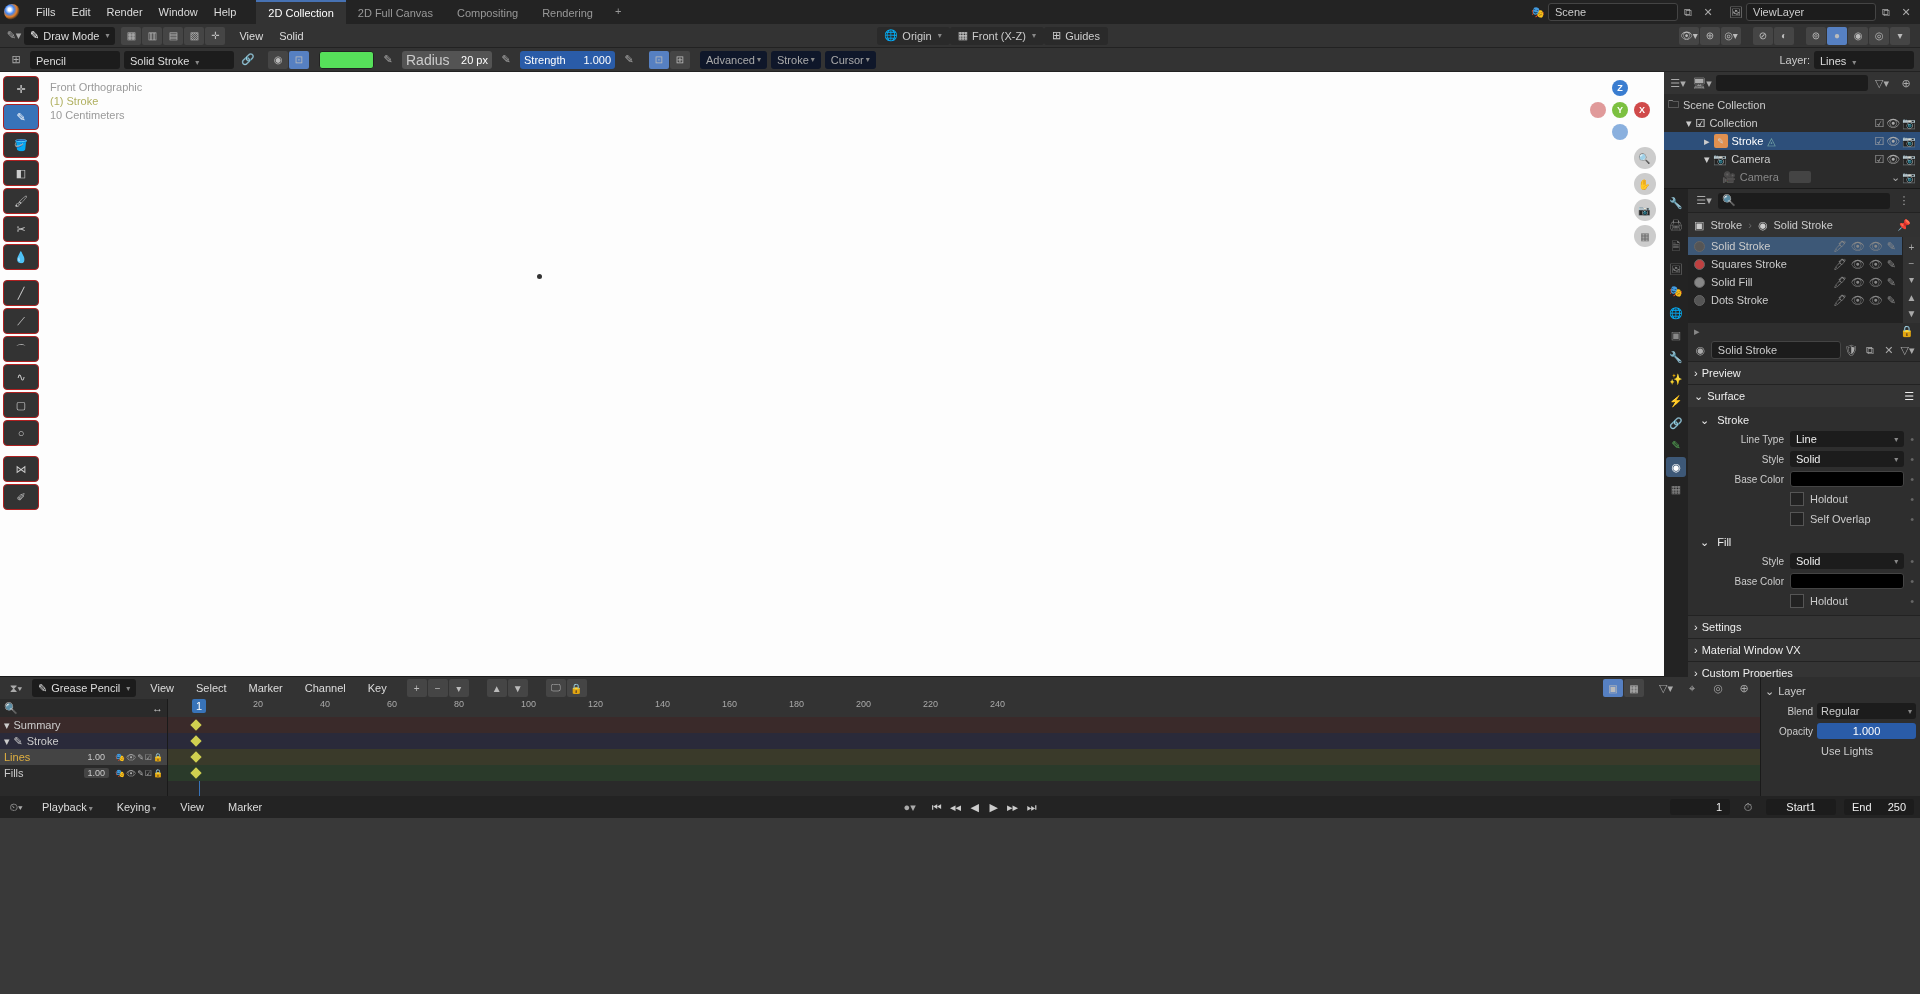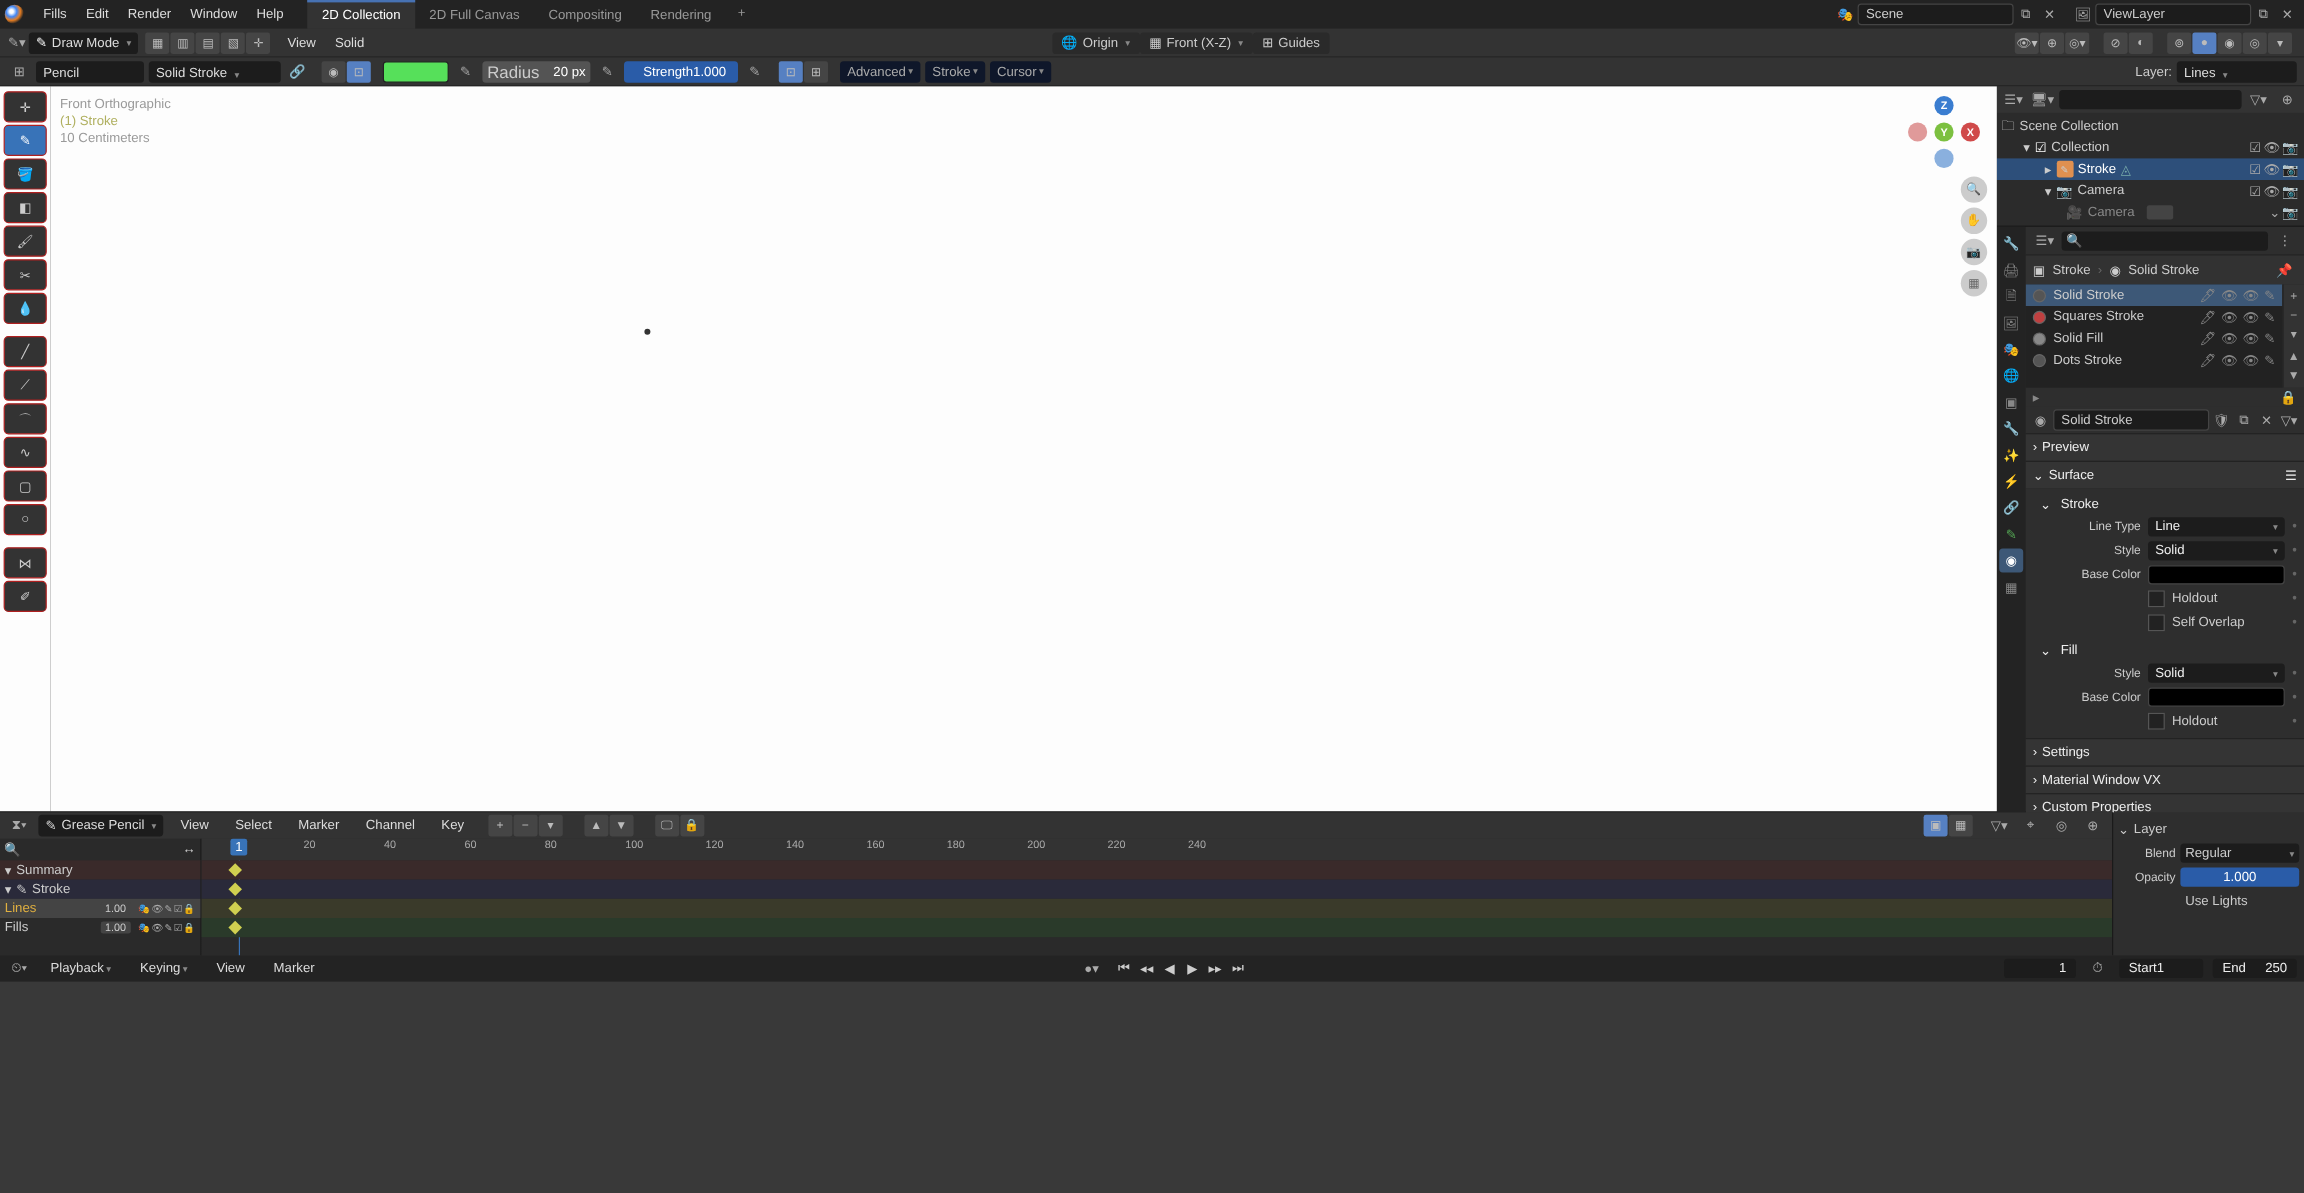--- a/index.html
+++ b/index.html
@@ -21,21 +21,21 @@
 .small-group { display: flex; gap: 1px; margin: 0 6px; }
 .small-group .btn { width: 20px; height: 18px; background: #454545; border-radius: 2px; display: flex; align-items: center; justify-content: center; cursor: pointer; color: #bbb; font-size: 10px; }
 .dropdown { background: #2a2a2a; padding: 2px 8px; border-radius: 3px; display: flex; align-items: center; gap: 4px; height: 18px; cursor: pointer; }
 .caret { font-size: 8px; color: #888; margin-left: 2px; }
 
 .toolsettings { height: 24px; background: #333333; display: flex; align-items: center; padding: 0 6px; border-bottom: 1px solid #222; gap: 4px; }
 .select-box { background: #1c1c1c; color: #ddd; padding: 2px 6px; border-radius: 3px; height: 18px; display: flex; align-items: flex-end; gap: 4px; min-width: 80px; }
 .num-field { background: #545454; color: #eee; padding: 2px 4px; border-radius: 3px; height: 18px; display: flex; align-items: center; justify-content: space-between; width: 90px; }
 .num-field .label { color: #ccc; font-size: 14px; }
 .num-field .val { color: #fff; }
-.strength-field { background: #2a5ca8; color: #fff; padding: 2px 16px; border-radius: 3px; height: 18px; display: flex; align-items: center; justify-content: space-between; width: 95px; }
+.strength-field { background: #2a5ca8; color: #fff; padding: 2px 4px; border-radius: 3px; height: 18px; display: flex; align-items: center; justify-content: space-between; width: 95px; }
 .color-swatch { width: 55px; height: 18px; background: #56e05a; border-radius: 3px; border: 1px solid #222; flex-shrink: 0; }
 .toggle-off { background: #0f172a; color: #aaa; padding: 2px 6px; border-radius: 3px; height: 18px; display: flex; align-items: center; font-size: 10px; }
 
 .main-area { display: flex; height: 604px; }
 .toolbar-left { width: 42px; background: #fdfdfd; display: flex; flex-direction: column; padding: 4px 2px; gap: 2px; }
 .tool { width: 36px; height: 26px; display: flex; align-items: center; justify-content: center; background: #333; border: 1px solid #af2020; border-radius: 4px; cursor: pointer; color: #ccc; margin: 0 auto; }
 .tool.active { background: #3873b8; color: #fff; }
 .viewport { flex: 1; background: #fdfdfd; position: relative; }
 .viewport .info { position: absolute; top: 8px; left: 8px; font-size: 10px; line-height: 14px; }
 .viewport .info .l1 { color: #9a9a9a; }
@@ -710,21 +710,21 @@
     <div class="pb">◀</div>
     <div class="pb">▶</div>
     <div class="pb">▸▸</div>
     <div class="pb">⏭</div>
   </div>
   <div class="spacer"></div>
   <div class="frame-box">
       <span>1</span>
     </div>
   <span class="icon-btn">⏱</span>
-  <div class="frame-box" style="width:70px;justify-content:flex-start">
+  <div class="frame-box" style="width:70px;justify-content:center">
     <span>Start</span>
       <span>1</span>
   </div>
   <div class="frame-box" style="width:70px;justify-content:space-between">
     <span>End</span>
       <span>250</span>
   </div>
 </div>
 
 </body></html>

